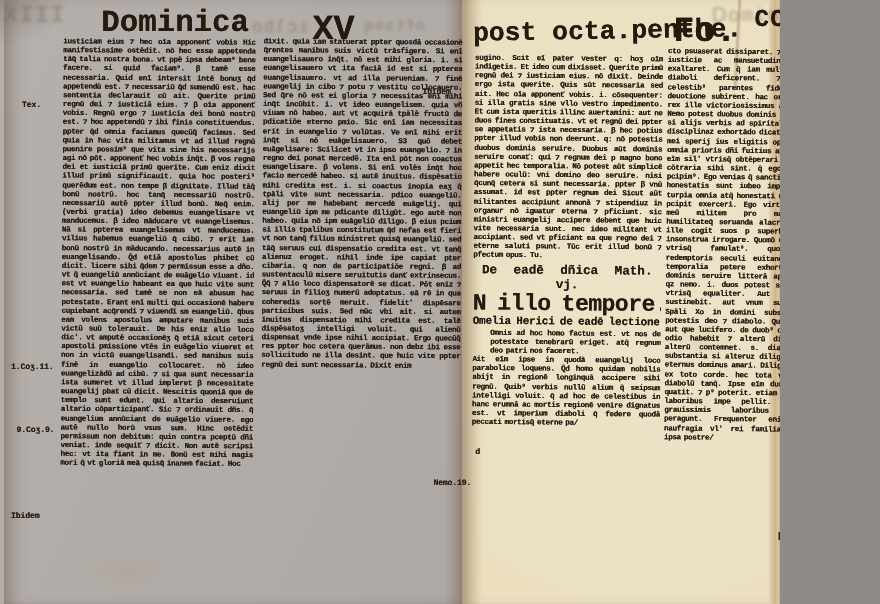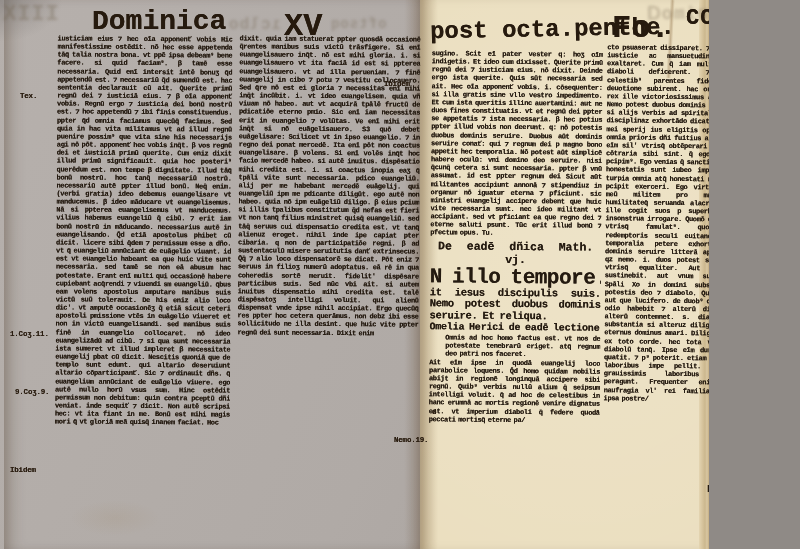--- a/index.html
+++ b/index.html
@@ -95,21 +95,20 @@
   <span class="hdr hdr-fo">Fo.</span>
   <span class="hdr hdr-ccviii">CCVIII</span>
 
   <div class="col lcol1">iusticiam eius ⁊ hec oīa apponenť vobis Hic manifestissime ostēdit. nō hec esse appetenda tāq̄ talia nostra bona. vt ppē ipsa debeam⁹ bene facere. si quid faciam⁹. β tamē esse necessaria. Quid enī intersit intē bonuʒ q̄d appetendū est. ⁊ necessariū q̄d sumendū est. hac sententia declarauit cū ait. Querite primū regnū dei ⁊ iusticiā eius. ⁊ β oīa apponenť vobis. Regnū ergo ⁊ iusticia dei bonū nostrū est. ⁊ hoc appetendū ⁊ ibi finis constituendus. ppter q̄d omnia faciamus quecūq̄ facimus. Sed quia in hac vita militamus vt ad illud regnū puenire possim⁹ que vita sine his necessarijs agi nō pōt. apponenť hec vobis inq̄t. β vos regnū dei et iusticiā primū querite. Cum eniz dixit illud primū significauit. quia hoc posteri⁹ querēdum est. non tempe β dignitate. Illud tāq̄ bonū nostrū. hoc tanq̄ necessariū nostrū. necessariū autē ppter illud bonū. Neq̄ enim. (verbi gratia) ideo debemus euangelisare vt manducemus. β ideo māducare vt euangelisemus. Nā si ppterea euangelisemus vt manducemus. vilius habemus euangeliū q̄ cibū. ⁊ erit iam bonū nostrū in māducando. necessarius autē in euangelisando. Q̄d etiā apostolus phibet cū dicit. licere sibi q̄dem ⁊ permissum esse a dño. vt q̄ euangeliū annūciant de euāgelio viuant. id est vt euangelio habeant ea que huic vite sunt necessaria. sed tamē se non eā abusum hac potestate. Erant enī multi qui occasionē habere cupiebant acq̄rendi ⁊ viuendi sm euangeliū. q̄bus eam volens apostolus amputare manibus suis victū suū tolerauit. De his eniz alio loco dic'. vt amputē occasionēʒ q̄ etiā sicut ceteri apostoli pmissione vtēs in euāgelio viueret et non in victū euangelisandi. sed manibus suis finē in euangelio collocaret. nō ideo euangelizādū ad cibū. ⁊ si qua sunt necessaria ista sumeret vt illud impleret β necessitate euangelij pbat cū dicit. Nescitis quoniā que de templo sunt edunt. qui altario deseruiunt altario cōparticipanť. Sic ⁊ ordinauit dñs. q̄ euangelium annūciant de euāgelio viuere. ego autē nullo horū vsus sum. Hinc ostēdit permissum non debitum: quin contra pceptū dñi veniat. inde sequiť ⁊ dicit. Non autē scripsi hec: vt ita fiant in me. Bonū est mihi magis mori q̄ vt gloriā meā quisq̄ inanem faciat. Hoc</div>
   <div class="col lcol2">dixit. quia iam statuerat ppter quosdā occasionē q̄rentes manibus suis victū trāsfigere. Si enī euangelisauero inq̄t. nō est mihi gloria. i. si euangelisauero vt ita faciā id est si ppterea euangelisauero. vt ad illa perueniam. ⁊ finē euangelij in cibo ⁊ potu ⁊ vestitu collocauero. Sed q̄re nō est ei gloria ⁊ necessitas enī mihi inq̄t incūbit. i. vt ideo euangelisem. quia vñ viuam nō habeo. aut vt acquirā tpālē fructū de pdicatiōe eterno pmio. Sic enī iam necessitas erit in euangelio ⁊ volūtas. Ve enī mihi erit inq̄t si nō euāgelisauero. S3 quō debet euāgelisare: Scilicet vt in ipso euangelio. ⁊ in regno dei ponat mercedē. Ita enī pōt non coactus euangelisare. β volens. Si enī volēs inq̄t hoc facio mercedē habeo. si autē inuitus. dispēsatio mihi credita est. i. si coactus inopia eaʒ q̄ tpāli vite sunt necessaria. pdico euangeliū. alij per me habebant mercedē euāgelij. qui euangeliū ipm me pdicante diligūt. ego autē non habeo. quia nō ipm euāgeliū diligo. β eius pcium si illis tpalibus constitutum q̄d nefas est fieri vt non tanq̄ filius ministret quisq̄ euangeliū. sed tāq̄ seruus cui dispensatio credita est. vt tanq̄ alienuz eroget. nihil inde ipe capiat pter cibaria. q non de participatiōe regni. β ad sustentaculū misere seruitutis danť extrinsecus. Q̄q̄ ⁊ alio loco dispensatorē se dicat. Pōt eniz ⁊ seruus in filioʒ numerū adoptatus. eā rē in qua coheredis sortē meruit. fidelit' dispēsare particibus suis. Sed nūc vbi ait. si autem inuitus dispensatio mihi credita est. talē dispēsatoʒ intelligi voluit. qui alienū dispensat vnde ipse nihil accipiat. Ergo quecūq̄ res ppter hoc cetera querāmus. non debz ibi esse sollicitudo ne illa desint. que huic vite ppter regnū dei sunt necessaria. Dixit enim</div>
 
   <div class="col rcol1">
     <div>sugino. Scit eī pater vester q: hoʒ oīm indigetis. Et ideo cum dixisset. Querite primū regnū dei ⁊ iusticiam eius. nō dixit. Deinde ergo ista querite. Quis sūt necessaria sed ait. Hec oīa apponenť vobis. i. cōsequenter: si illa gratis sine vllo vestro impedimento. Et cum ista queritis illinc auertamini: aut ne duos fines constituatis. vt et regnū dei ppter se appetatis ⁊ ista necessaria. β hec potius ppter illud vobis non deerunt. q: nō potestis duobus dominis seruire. Duobus aūt dominis seruire conať: qui ⁊ regnum dei p magno bono appetit hec temporalia. Nō potest aūt simplicē habere oculū: vni domino deo seruire. nisi q̄cunq̄ cetera si sunt necessaria. ppter β vnū assumat. id est ppter regnum dei Sicut aūt militantes accipiunt annonā ⁊ stipendiuz in organur nō iguatur eterna ⁊ pficiunt. sic ministri euangelij accipere debent que huic vite necessaria sunt. nec ideo militant vt accipiant. sed vt pficiant ea que regno dei ⁊ eterne saluti psunt. Tūc erit illud bonū ⁊ pfectum opus. Tu.</div>
     <div class="sec-head">De eadē dñica Math. vj.</div>
     <div class="incipit-big">N illo tempore. Dix</div>
-    <div class="incipit-rest">it iesus discipulis suis. Nemo potest duobus dominis seruire. Et reliqua.</div>
     <div class="omelia">Omelia Herici de eadē lectione</div>
     <div class="para2-intro">Omnis ad hoc homo factus est. vt nos de potestate tenebrarū eriget. atq̄ regnum deo patri nos faceret.</div>
     <div>Ait eīm ipse in quodā euangelij loco parabolice loquens. Q̄d homo quidam nobilis abijt in regionē longinquā accipere sibi regnū. Quib⁹ verbis nullū alium q̄ seipsum intelligi voluit. q̄ ad hoc de celestibus in hanc erumnā ac mortis regionē venire dignatus est. vt imperium diaboli q̄ federe quodā peccati mortisq̄ eterne pa/</div>
   </div>
   <div class="col rcol2">cto psuaserat dissiparet. ⁊ regnum suū iusticie ac mansuetudinis legib⁹ exaltaret. Cum q̄ iam multi a regno diaboli deficerent. ⁊ edictis celestib⁹ parentes fidei pinpta deuotione subirent. hac oratione eos rex ille victoriosissimus alloquiť. ¶ Nemo potest duobus dominis seruire. Ac si alijs verbis ad spiritalis milicie disciplinaz exhortādo dicat. Si psecte mei sperij ius eligitis oportet vt p omnia prioris dñi fuitius abñatis. Neq̄ eīm sil' vtrisq̄ obtēperari potest cum cōtraria sibi sint. q̄ ego ⁊ q̄ ille pcipim⁹. Ego venias q̄ sanctitatis ⁊ que honestatis sunt iubeo impleri: ille turpia omnia atq̄ honestati repugnantia pcipit exerceri. Ego virtutum armis meū militem pro mansuetudine humilitateq̄ seruanda alacriter exige ille cogit suos p superbia mortem insonstrua irrogare. Quomō ergo potest vtrisq̄ famulat⁹. quoʒ verba redemptoris seculi euitandaʒ genere temporalia petere exhortata nob⁹ dominis seruire litterā apertissima. qz nemo. i. duos potest seruire vt. vtrisq̄ equaliter. Aut eīm vnum sustinebit. aut vnum subsequetur. Spāli Xo in domini subsequen. Nō potestis deo ⁊ diabolo. Que diabolo. aut que lucifero. de duob⁹ dominis vnū odio habebit ⁊ alterū diligebit ⁊ alterū contemnet. s. diabolū: qui substantia si alteruz diliget. alterū eternus dominus amari. Diliges dominum ex toto corde. hec tota virtus. i. diabolū tanq̄. Ipse eīm duris seculi quatit. ⁊ p⁹ poterit. etiam agendū cum laboribus impe pellit. nec sine grauissimis laboribus imperata peragunt. Frequenter enim exilia naufragia vl' rei familiaris damna ipsa postre/</div>
 
   <div>
       <span class="mnote" style="left: 20px; top: 92px;">Tex.</span>
       <span class="mnote" style="left: 10px; top: 330px; text-align: center;">1.Coʒ.11.</span>
       <span class="mnote" style="left: 15px; top: 388px;">9.Coʒ.9.</span>

